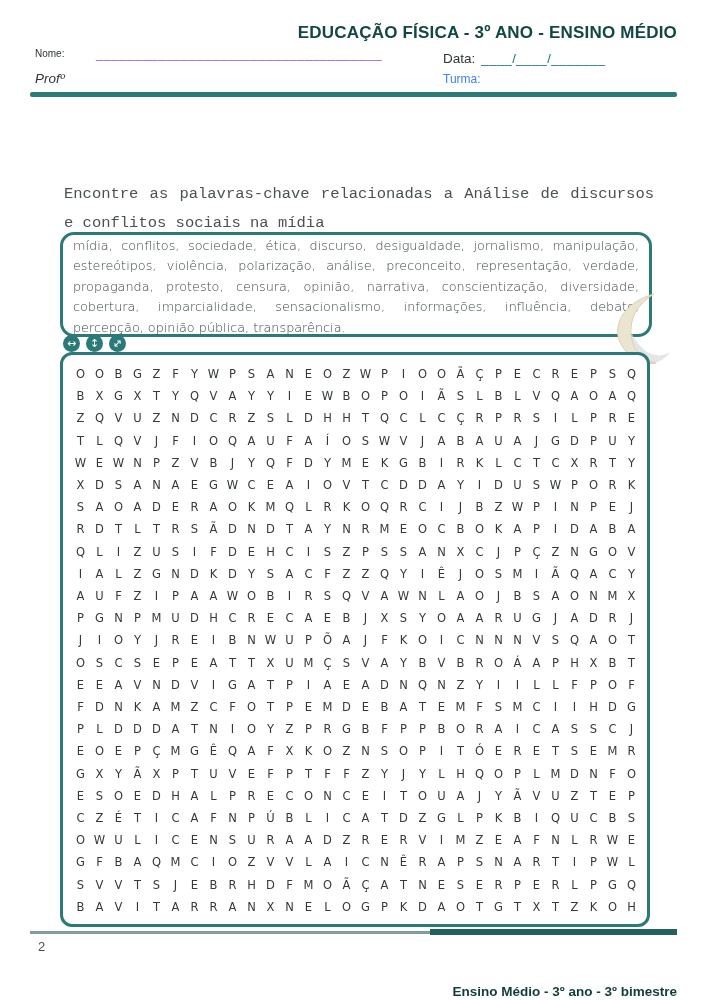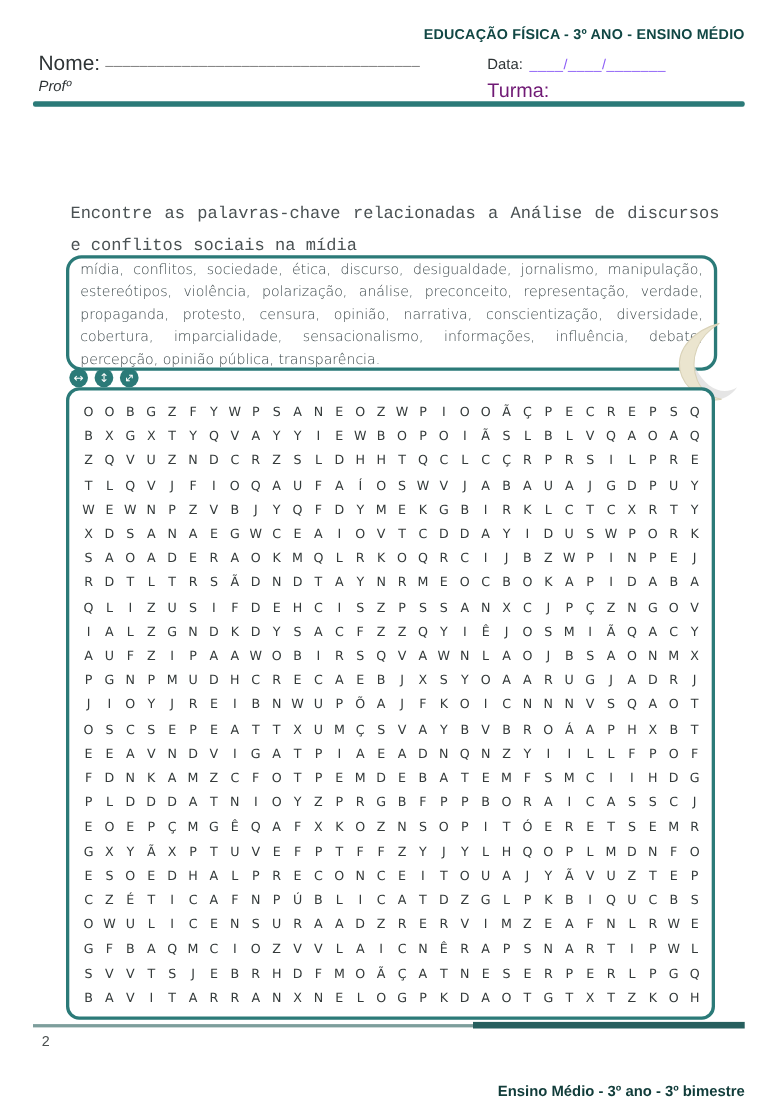--- a/index.html
+++ b/index.html
@@ -3,28 +3,28 @@
 <meta charset="utf-8">
 <style>
   html,body{margin:0;padding:0;background:#ffffff;}
   .page{
     position:relative;width:707px;height:1000px;margin:0 auto;background:#fff;
     font-family:"Liberation Sans",sans-serif;overflow:hidden;
   }
   
   .title{
     position:absolute;top:23px;right:30px;
-    font-size:13px;font-weight:bold;color:#114744;letter-spacing:.2px;
+    font-size:17px;font-weight:bold;color:#114744;letter-spacing:.2px;
   }
-  .nome-row{position:absolute;top:48px;left:35px;font-size:19px;color:#2e3436;}
-  .nome-line{position:absolute;top:46px;left:96px;font-size:13px;color:#737373;letter-spacing:.5px;white-space:nowrap;}
+  .nome-row{position:absolute;top:48px;left:35px;font-size:10px;color:#2e3436;}
+  .nome-line{position:absolute;top:46px;left:96px;font-size:13px;color:#8b5cf6;letter-spacing:.5px;white-space:nowrap;}
   .prof-row{position:absolute;top:71px;left:35px;font-size:13.5px;color:#2e3436;font-style:italic;}
   .data-row{position:absolute;top:51px;left:443px;font-size:13.5px;color:#2e3436;}
-  .data-line{color:#8b5cf6;font-size:13px;letter-spacing:.5px;margin-left:6px;}
-  .turma-row{position:absolute;top:72px;left:443px;font-size:18px;color:#701a75;}
+  .data-line{color:#0f766e;font-size:13px;letter-spacing:.5px;margin-left:6px;}
+  .turma-row{position:absolute;top:72px;left:443px;font-size:12px;color:#3b82f6;}
   .top-rule{position:absolute;top:92px;left:30px;width:647px;height:5px;background:#2b7a78;border-radius:2px;}
   
   .heading{position:absolute;top:149px;left:70px;font-size:15.5px;font-weight:bold;color:#151a1a;letter-spacing:.3px;}
   .instruction{
     position:absolute;top:180px;left:64px;width:590px;
     font-size:15.5px;line-height:1.85;color:#4b5254;text-align:justify;
     font-family:Liberation Mono, monospace;font-weight:300;
   }
   
   .wordbox{

